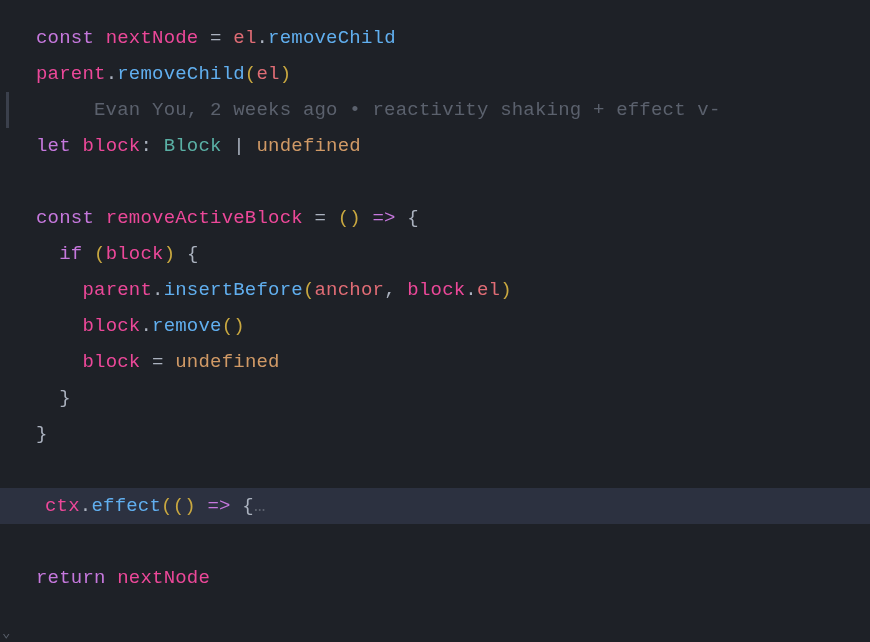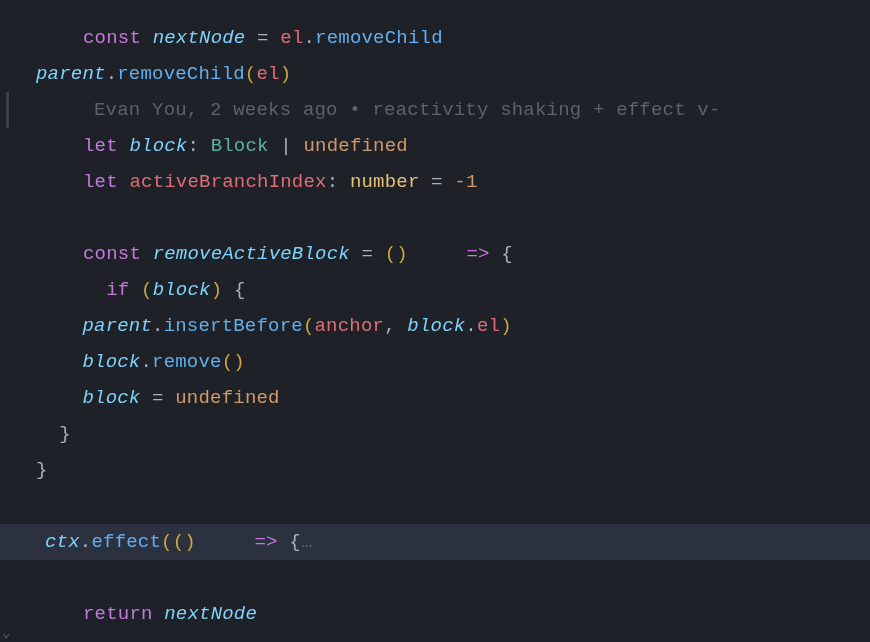--- a/index.html
+++ b/index.html
@@ -34,22 +34,22 @@
   }
   .line.blame::before {
     content: "";
     position: absolute;
     left: 6px;
     top: 0;
     bottom: 0;
     width: 3px;
     background: #3b404c;
   }
-  .kw   { color: #c678dd; margin-left: 47px; }  
-  .var  { color: #7dd3fc; font-style: italic; }  
+  .kw   { color: #c678dd; }  
+  .var  { color: #ec4899; }  
   .var2 { color: #e06c75; }  
   .fn2  { color: #61afef; }  
   .type { color: #5ab0a5; }  
   .ty2  { color: #e5c07b; }  
   .und  { color: #d19a66; }  
   .op   { color: #abb2bf; }
   .pun  { color: #abb2bf; }
   .paren{ color: #c9a840; }  
   .num  { color: #d19a66; }
   .fold { color: #5b616d; }
@@ -68,21 +68,20 @@
 <div class="editor">
 
   <div class="line"><span class="kw">const</span> <span class="var">nextNode</span> <span class="op">=</span> <span class="var2">el</span><span class="pun">.</span><span class="fn2">removeChild</span></div>
 
   <div class="line"><span class="var">parent</span><span class="pun">.</span><span class="fn2">removeChild</span><span class="paren">(</span><span class="var2">el</span><span class="paren">)</span></div>
 
   <div class="line blame">     <span>Evan You</span>, <span>2 weeks ago</span> <span>•</span> <span>reactivity shaking + effect v-</span></div>
 
   <div class="line"><span class="kw">let</span> <span class="var">block</span><span class="pun">:</span> <span class="type">Block</span> <span class="op">|</span> <span class="und">undefined</span></div>
 
-  <div class="line"><span class="kw">let</span> <span class="var2">activeBranchIndex</span><span class="pun">:</span> <span class="ty2">number</span> <span class="op">=</span> <span class="num">-1</span></div>
 
   <div class="line"> </div>
 
   <div class="line"><span class="kw">const</span> <span class="var">removeActiveBlock</span> <span class="op">=</span> <span class="paren">(</span><span class="paren">)</span> <span class="kw">=&gt;</span> <span class="pun">{</span></div>
 
   <div class="line">  <span class="kw">if</span> <span class="paren">(</span><span class="var">block</span><span class="paren">)</span> <span class="pun">{</span></div>
 
   <div class="line">    <span class="var">parent</span><span class="pun">.</span><span class="fn2">insertBefore</span><span class="paren">(</span><span class="var2">anchor</span><span class="pun">,</span> <span class="var">block</span><span class="pun">.</span><span class="var2">el</span><span class="paren">)</span></div>
 
   <div class="line">    <span class="var">block</span><span class="pun">.</span><span class="fn2">remove</span><span class="paren">(</span><span class="paren">)</span></div>

